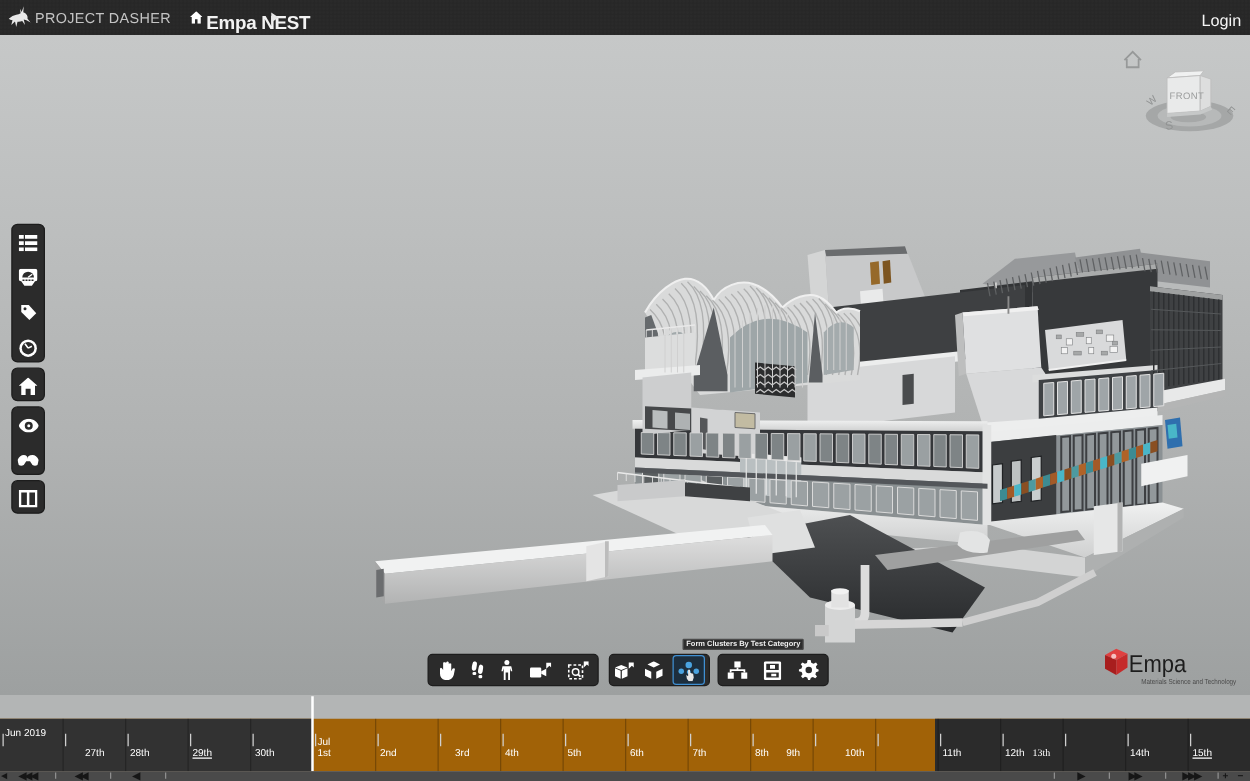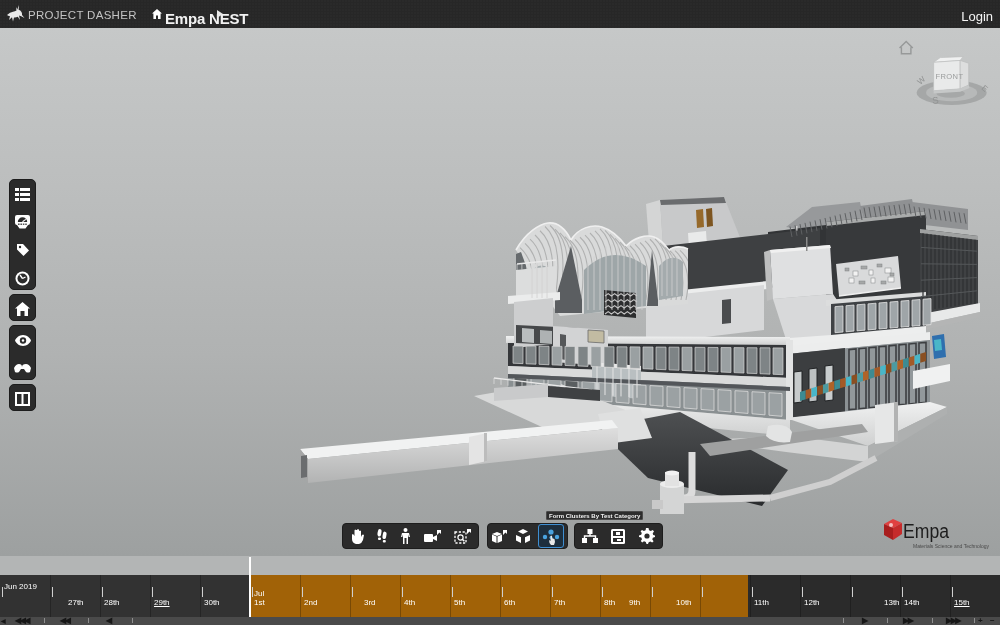--- a/index.html
+++ b/index.html
@@ -685,21 +685,21 @@
       <div class="tick" style="left: 702px;"></div>
       <div class="tlab" style="left: 676px;">10th</div>
       <div class="sep" style="left: 750px;"></div>
       <div class="tick" style="left: 752px;"></div>
       <div class="tlab" style="left: 754px;">11th</div>
       <div class="sep" style="left: 800px;"></div>
       <div class="tick" style="left: 802px;"></div>
       <div class="tlab" style="left: 804px;">12th</div>
       <div class="sep" style="left: 850px;"></div>
       <div class="tick" style="left: 852px;"></div>
-      <div class="tlab" style="left: 884px;">13th</div>
+      <div class="tlab" style="left: 826px; font-family: Liberation Serif, serif;">13th</div>
       <div class="sep" style="left: 900px;"></div>
       <div class="tick" style="left: 902px;"></div>
       <div class="tlab" style="left: 904px;">14th</div>
       <div class="sep" style="left: 950px;"></div>
       <div class="tick" style="left: 952px;"></div>
       <div class="tlab" style="left: 954px; text-decoration: underline;">15th</div>
     </div>
   <div id="playhead"></div>
   <div id="row-c">
       <div class="carr" style="left: 1px; font-size: 6px;">◀</div>

